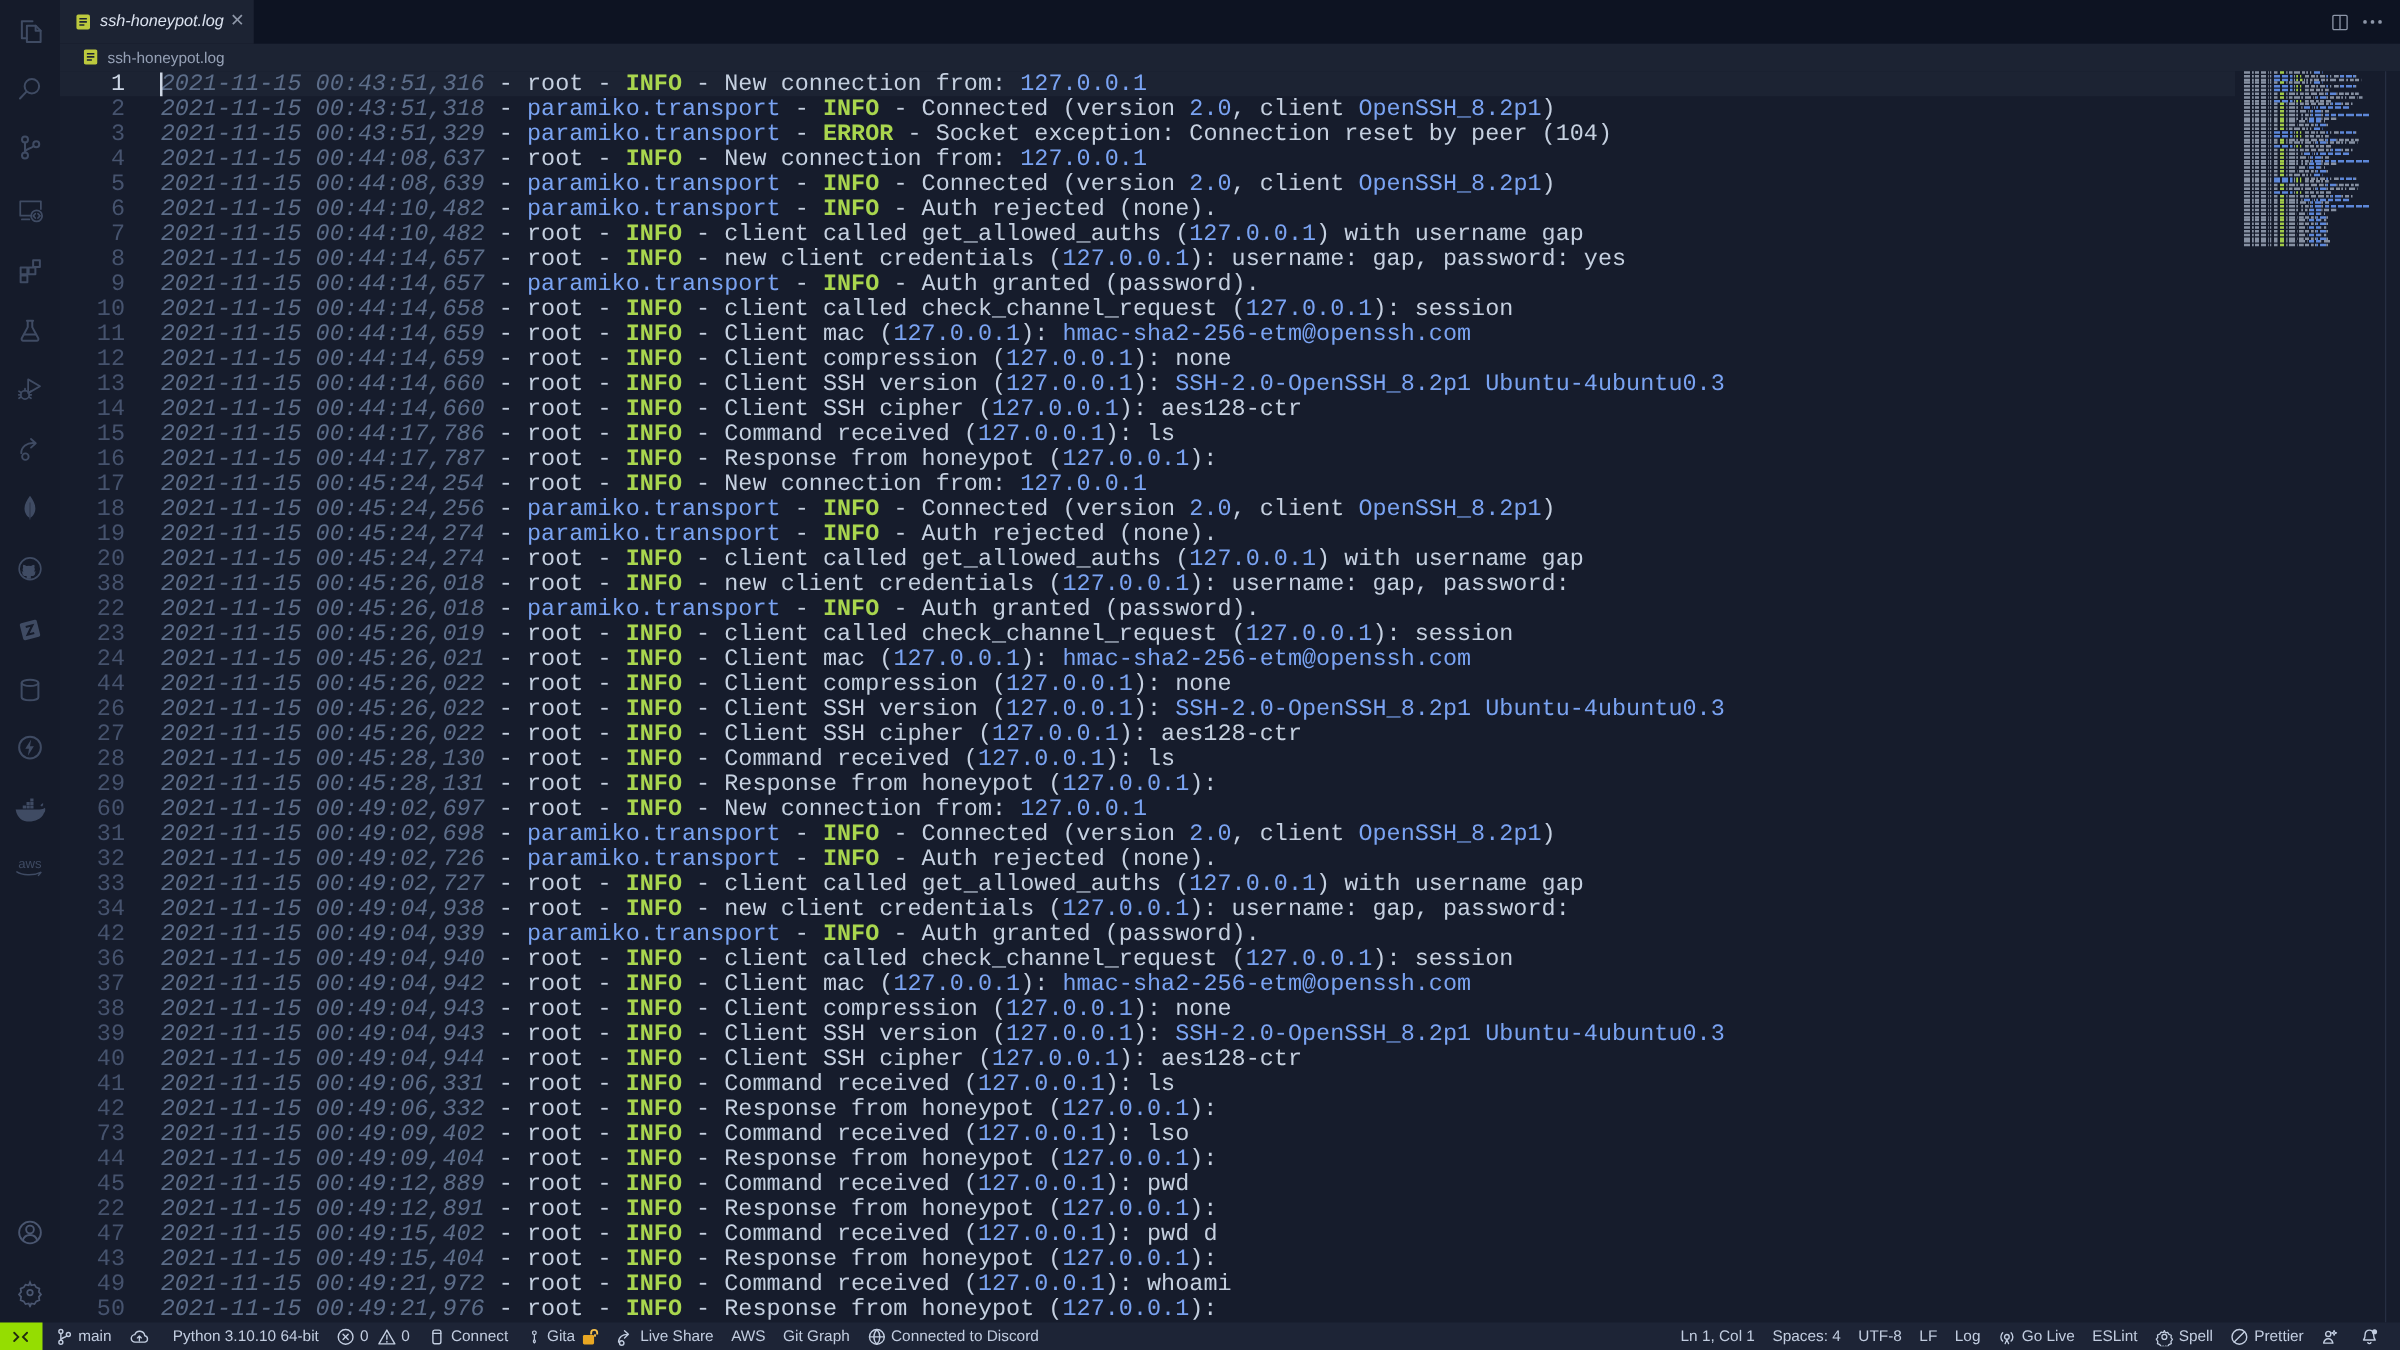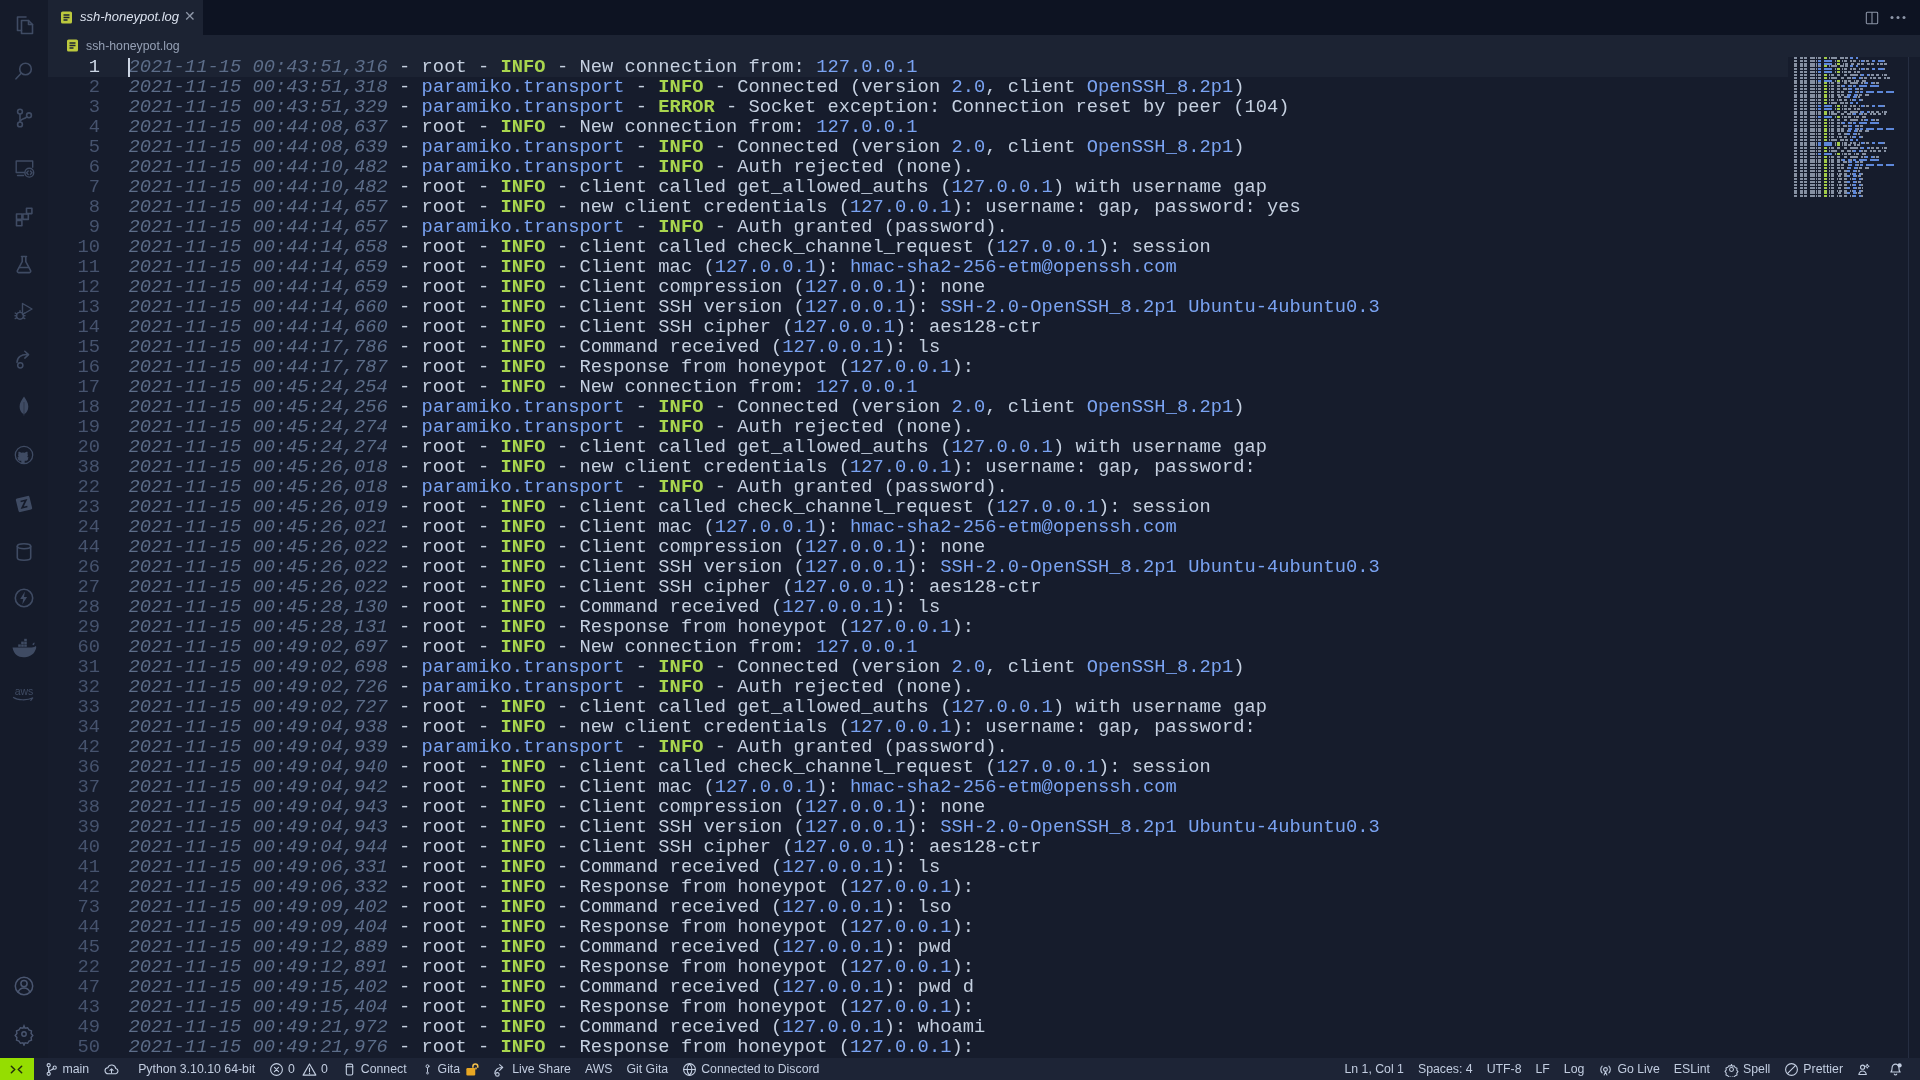--- a/index.html
+++ b/index.html
@@ -1012,21 +1012,21 @@
         </svg>Gita<svg style="margin:0 4px;flex:none" width="15" height="15" viewBox="0 0 16 16">
           <rect x="2.5" y="6.5" width="9.5" height="8" rx="1.2" fill="#e9a723"></rect>
           <path d="M9.5 6V4.6a2.6 2.6 0 0 1 5.2 0V6" stroke="#f5c04c" stroke-width="1.6" fill="none"></path>
           <rect x="12" y="5.8" width="1.6" height="2" fill="#f5c04c"></rect>
         </svg></div>
       <div class="si"><svg style="margin:0 4px 0px 0;flex:none" width="16" height="15" viewBox="0 0 16 16" fill="none" stroke="#c2cde0" stroke-width="1.2" stroke-linecap="round" stroke-linejoin="round">
           <path d="M2.5 12.5c0-4.2 3.6-7 8.3-6.6M7.6 2.8l3.3 3-3.3 3.1"></path>
           <circle cx="5.2" cy="13.2" r="1.9"></circle>
         </svg>Live Share</div>
       <div class="si">AWS</div>
-      <div class="si">Git Gita</div>
+      <div class="si">Git Graph</div>
       <div class="si"><svg style="margin:0 4px 0px 0;flex:none" width="15" height="15" viewBox="0 0 16 16" fill="none" stroke="#c2cde0" stroke-width="1.2" stroke-linecap="round" stroke-linejoin="round">
           <circle cx="8" cy="8" r="6.3"></circle>
           <path d="M1.7 8h12.6M8 1.7c-3.4 3.6-3.4 9 0 12.6 3.4-3.6 3.4-9 0-12.6z"></path>
         </svg>Connected to Discord</div>
     </div>
   <div class="side r">
       <div class="si">Ln 1, Col 1</div>
       <div class="si">Spaces: 4</div>
       <div class="si">UTF-8</div>
       <div class="si">LF</div>

